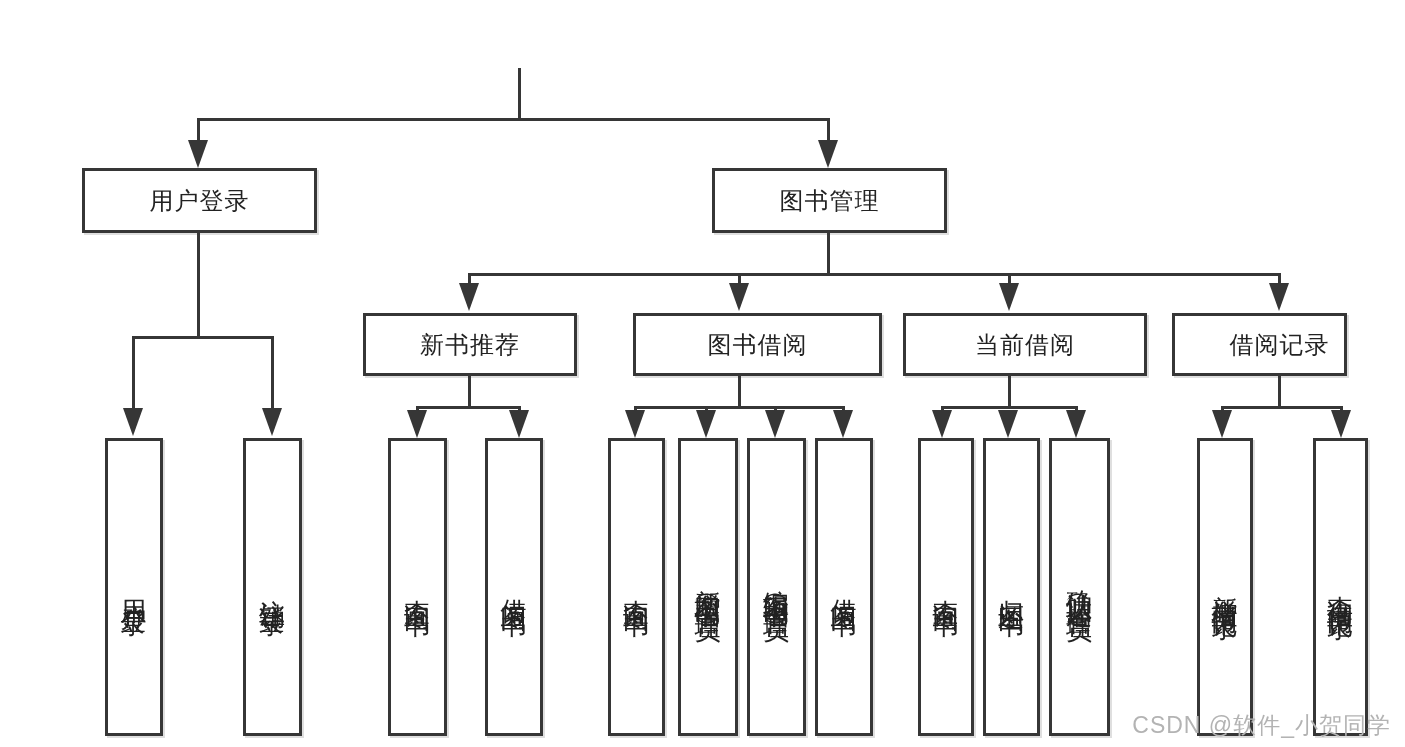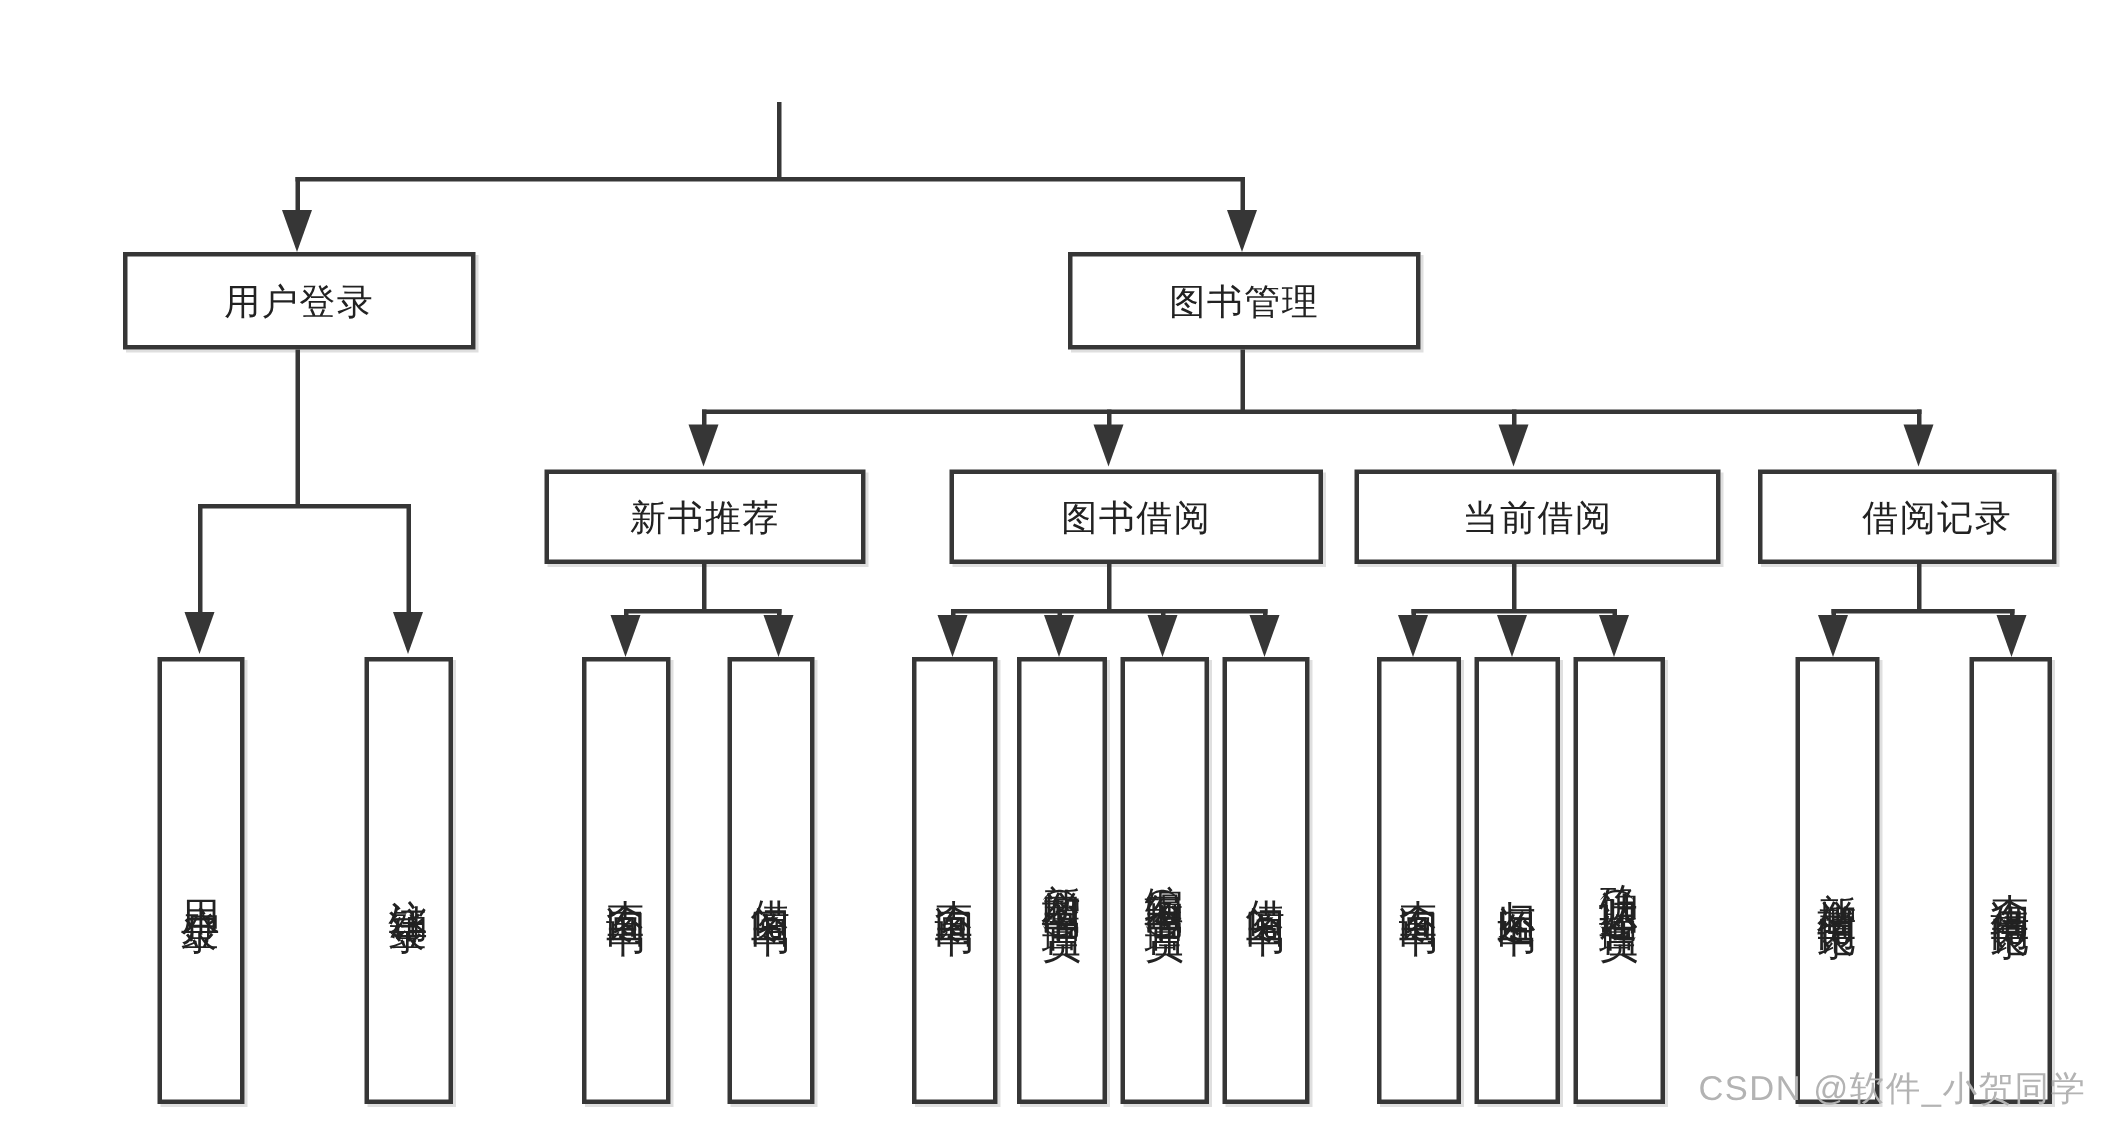--- a/index.html
+++ b/index.html
@@ -62,21 +62,21 @@
   <div class="vline" style="left:1008px;top:273px;height:12px;"></div>
   <div class="vline" style="left:1278px;top:273px;height:12px;"></div>
   <div class="ahead" style="left:459px;top:283px;"></div>
   <div class="ahead" style="left:729px;top:283px;"></div>
   <div class="ahead" style="left:999px;top:283px;"></div>
   <div class="ahead" style="left:1269px;top:283px;"></div>
 
   <div class="node hbox" style="left:363px;top:313px;width:214px;height:63px;">新书推荐</div>
   <div class="node hbox" style="left:633px;top:313px;width:249px;height:63px;">图书借阅</div>
   <div class="node hbox" style="left:903px;top:313px;width:244px;height:63px;">当前借阅</div>
-  <div class="node hbox" style="left:1172px;top:313px;width:199px;height:63px;padding-left:40px;">借阅记录</div>
+  <div class="node hbox" style="left:1172px;top:313px;width:175px;height:63px;padding-left:40px;">借阅记录</div>
 
   <div class="vline" style="left:468px;top:376px;height:32px;"></div>
   <div class="hline" style="left:416px;top:406px;width:105px;"></div>
   <div class="vline" style="left:416px;top:406px;height:8px;"></div>
   <div class="vline" style="left:518px;top:406px;height:8px;"></div>
   <div class="ahead" style="left:407px;top:410px;"></div>
   <div class="ahead" style="left:509px;top:410px;"></div>
 
   <div class="node vbox" style="left:388px;top:438px;width:59px;height:298px;">查询图书</div>
   <div class="node vbox" style="left:485px;top:438px;width:58px;height:298px;">借阅图书</div>

